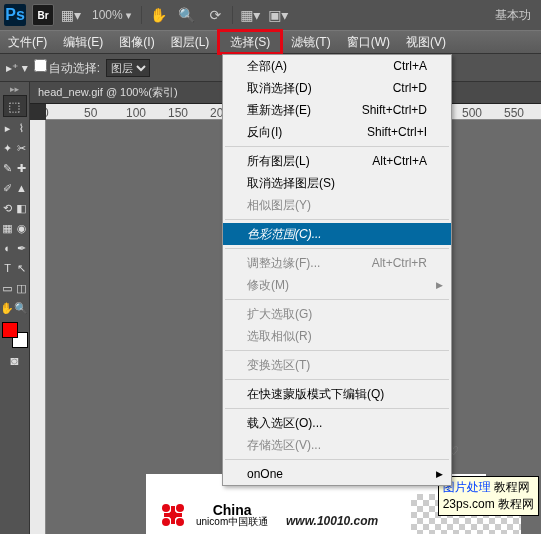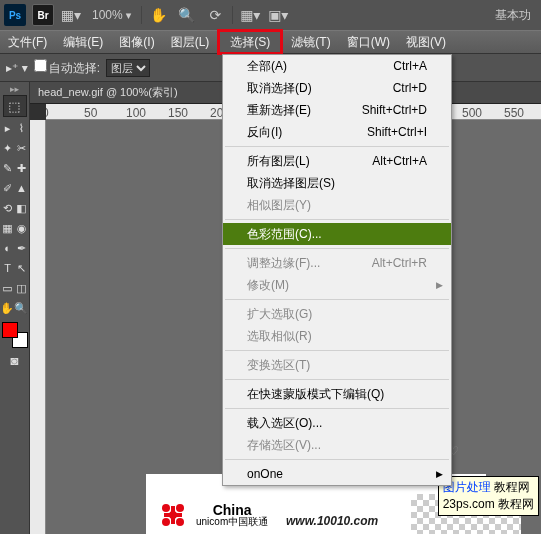--- a/index.html
+++ b/index.html
@@ -1,18 +1,18 @@
 <!DOCTYPE html>
 <html><head>
 <meta charset="utf-8">
 <style>
 * { margin: 0; padding: 0; box-sizing: border-box; font-family: "Microsoft YaHei", Tahoma, sans-serif; font-size: 12px; }
 body { width: 541px; height: 534px; background: #535353; overflow: hidden; position: relative; }
 .top-toolbar { height: 30px; background: #535353; display: flex; align-items: center; padding: 0 4px; gap: 6px; }
-.top-toolbar .ps-logo { width: 22px; height: 22px; background: #001e36; color: #31a8ff; display: flex; align-items: center; justify-content: center; font-weight: bold; font-size: 10px; border-radius: 2px; }
+.top-toolbar .ps-logo { width: 22px; height: 22px; background: #001e36; color: #31a8ff; display: flex; align-items: center; justify-content: center; font-weight: bold; font-size: 16px; border-radius: 2px; }
 .top-toolbar .br-logo { width: 22px; height: 22px; background: #1a1a1a; color: #fff; border: 1px solid #666; display: flex; align-items: center; justify-content: center; font-weight: bold; font-size: 10px; border-radius: 2px; }
 .top-toolbar .tb-icon { width: 22px; height: 22px; color: #ccc; display: flex; align-items: center; justify-content: center; font-size: 14px; }
 .top-toolbar .zoom { color: #ccc; font-size: 11px; padding: 0 4px; }
 .top-toolbar .sep { width: 1px; height: 18px; background: #444; }
 .top-label { color: #ccc; margin-left: auto; padding-right: 6px; }
 .menubar { height: 24px; background: linear-gradient(#6a6a6a,#5a5a5a); display: flex; align-items: stretch; border-top: 1px solid #777; border-bottom: 1px solid #333; text-align: center; }
 .menubar .menu-item { padding: 0 8px; color: #eee; display: flex; align-items: center; cursor: default; }
 .menubar .menu-item.highlight { border: 3px solid #e30613; padding: 0 10px; margin: -2px 0; background: #5a5a5a; }
 .option-bar { height: 28px; background: #535353; border-bottom: 1px solid #333; display: flex; align-items: center; padding: 0 6px; gap: 6px; color: #ddd; }
 .option-bar .move-icon { display: inline-flex; align-items: center; }
@@ -43,21 +43,21 @@
 .china-text { display: flex; flex-direction: column; line-height: 1; }
 .china-text .c1 { font-size: 14px; font-weight: bold; color: #000; }
 .china-text .c2 { font-size: 10px; color: #000; }
 .url-text { position: absolute; left: 240px; bottom: 6px; font-size: 12px; font-weight: bold; font-style: italic; color: #222; }
 .orange-text { position: absolute; left: 243px; bottom: 30px; font-size: 24px; font-weight: bold; color: #ffffff; letter-spacing: 3px; }
 .tooltip { position: absolute; right: 2px; bottom: 18px; background: #ffffe1; border: 1px solid #000; padding: 2px 4px; font-size: 11px; color: #000; }
 .tooltip .blue { color: #0040ff; }
 .dropdown { position: absolute; top: 54px; left: 222px; width: 230px; background: #f0f0f0; border: 1px solid #979797; box-shadow: 2px 2px 4px rgba(0,0,0,.3); z-index: 100; }
 .dropdown .dd-item { height: 22px; display: flex; align-items: center; padding: 0 24px 0 24px; color: #000; position: relative; cursor: default; }
 .dropdown .dd-item.disabled { color: #888; }
-.dropdown .dd-item.sel { background: #4d7c0f; color: #fff; }
+.dropdown .dd-item.sel { background: #0369a1; color: #fff; font-style: italic; }
 .dropdown .dd-item .sc { position: absolute; right: 24px; }
 .dropdown .dd-item .arrow { position: absolute; right: 8px; font-size: 9px; }
 .dropdown .dd-sep { height: 1px; background: #d0d0d0; margin: 3px 2px; }
 .heart-anchor { position: absolute; right: 82px; bottom: 62px; color: #888; font-size: 12px; }
 </style>
 </head>
 <body>
 
 <div class="top-toolbar">
   <div class="ps-logo">Ps</div>

